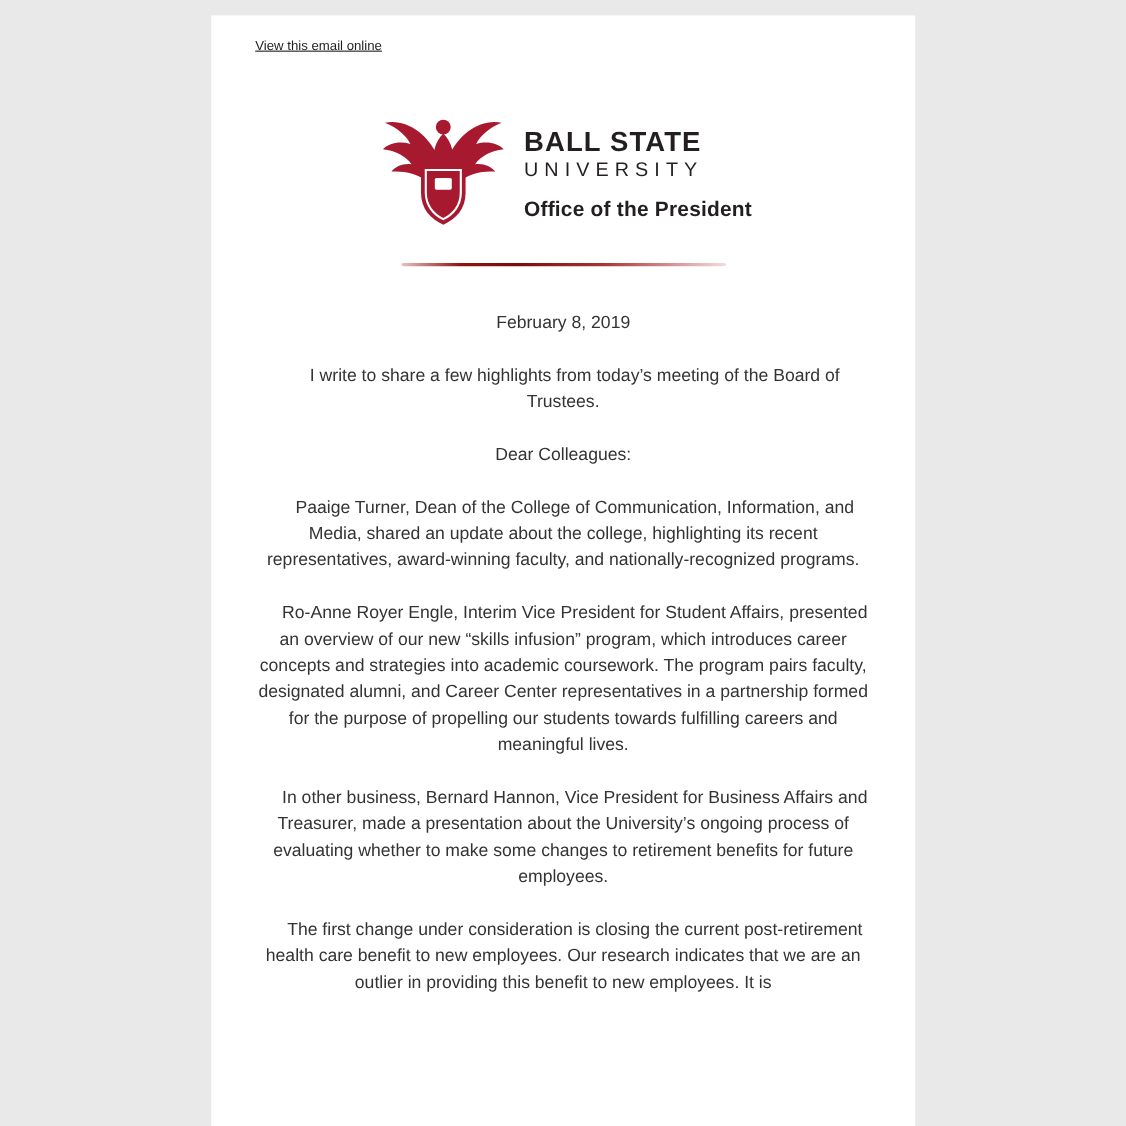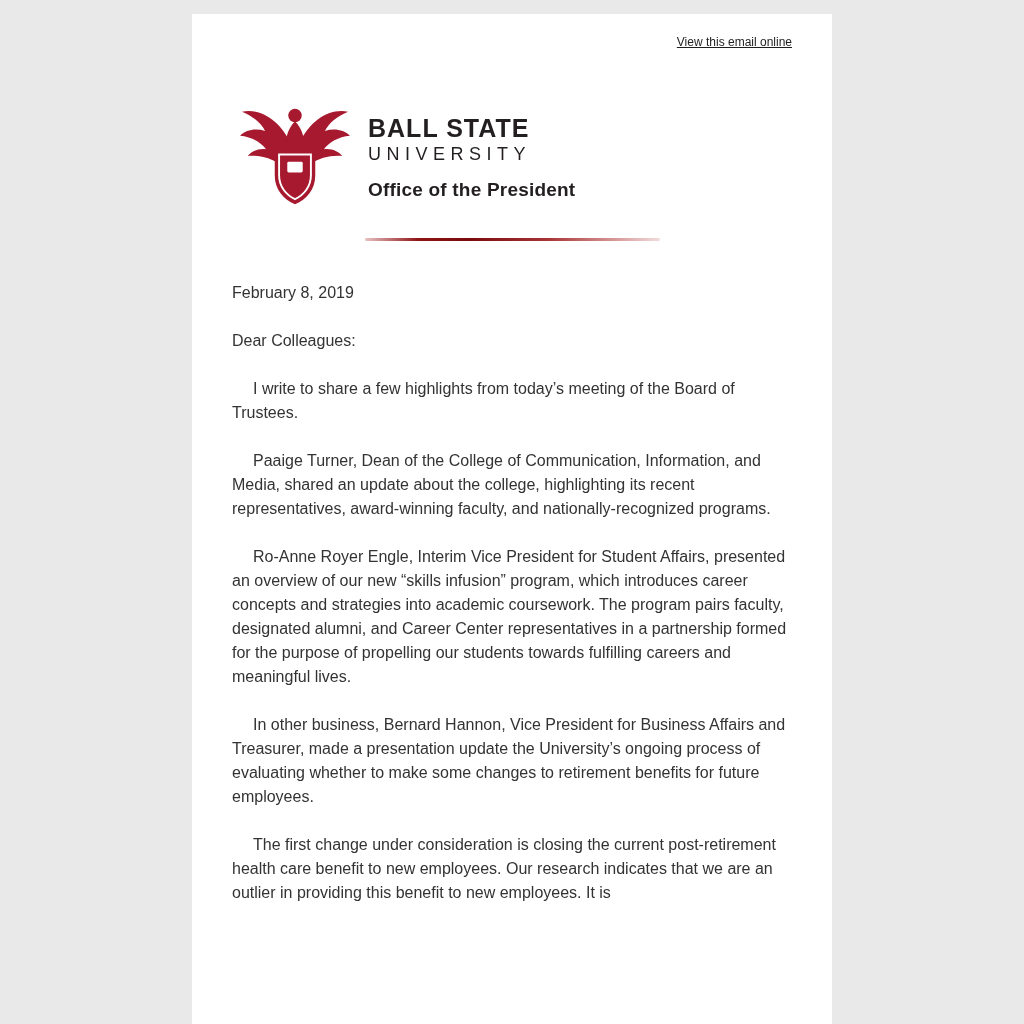--- a/index.html
+++ b/index.html
@@ -12,31 +12,32 @@
     font-family: "Liberation Sans", "DejaVu Sans", sans-serif;
   }
   .email-wrap {
     width: 640px;
     min-height: 1010px;
     margin: 14px auto 0;
     background: #ffffff;
     padding: 18px 40px 40px;
   }
   .view-online {
-    text-align: right;
+    text-align: left;
   }
   .view-online a {
     font-size: 12px;
     color: #1f1f1f;
     text-decoration: underline;
     cursor: pointer;
   }
   .logo-block {
     margin-top: 52px;
     display: flex;
+    justify-content: center;
     align-items: center;
     gap: 10px;
   }
   .emblem { flex: 0 0 auto; }
   .wordmark { text-align: left; color: #231f20; }
   .wordmark .line1 {
     font-size: 25px;
     font-weight: 700;
     letter-spacing: 1px;
     line-height: 1.1;
@@ -60,21 +61,21 @@
     border-radius: 2px;
     background: linear-gradient(90deg,
       #e7c2c2 0%, #8f1414 18%, #7a0b0b 35%, #a83434 62%, #d89a9a 85%, #f2dcdc 100%);
   }
   .letter {
     margin-top: 40px;
     color: #333333;
     font-size: 16px;
     line-height: 24px;
   }
-  .letter .block { margin: 24px 0 0; }
+  .letter .block { margin: 24px 0 0; text-align: center; }
   .letter .block:first-child { margin-top: 0; }
   .letter p.indent { text-indent: 21px; }
 </style>
 </head>
 <body>
 
 <div class="email-wrap">
 
   <div class="view-online">
     <a href="#">View this email online</a>
@@ -98,21 +99,21 @@
       <div class="line1">BALL STATE</div>
       <div class="line2">UNIVERSITY</div>
       <div class="dept">Office of the President</div>
     </span>
   </div>
 
   <div class="divider"></div>
 
   <div class="letter">
     <p class="block">February 8, 2019</p>
+    <p class="block indent">I write to share a few highlights from today’s meeting of the Board of Trustees.</p>
     <p class="block">Dear Colleagues:</p>
-    <p class="block indent">I write to share a few highlights from today’s meeting of the Board of Trustees.</p>
     <p class="block indent">Paaige Turner, Dean of the College of Communication, Information, and Media, shared an update about the college, highlighting its recent representatives, award-winning faculty, and nationally-recognized programs.</p>
     <p class="block indent">Ro-Anne Royer Engle, Interim Vice President for Student Affairs, presented an overview of our new “skills infusion” program, which introduces career concepts and strategies into academic coursework. The program pairs faculty, designated alumni, and Career Center representatives in a partnership formed for the purpose of propelling our students towards fulfilling careers and meaningful lives.</p>
-    <p class="block indent">In other business, Bernard Hannon, Vice President for Business Affairs and Treasurer, made a presentation update the University’s ongoing process of evaluating whether to make some changes to retirement benefits for future employees.</p>
+    <p class="block indent">In other business, Bernard Hannon, Vice President for Business Affairs and Treasurer, made a presentation about the University’s ongoing process of evaluating whether to make some changes to retirement benefits for future employees.</p>
     <p class="block indent">The first change under consideration is closing the current post-retirement health care benefit to new employees. Our research indicates that we are an outlier in providing this benefit to new employees. It is</p>
   </div>
 
 </div>
 
 </body></html>

